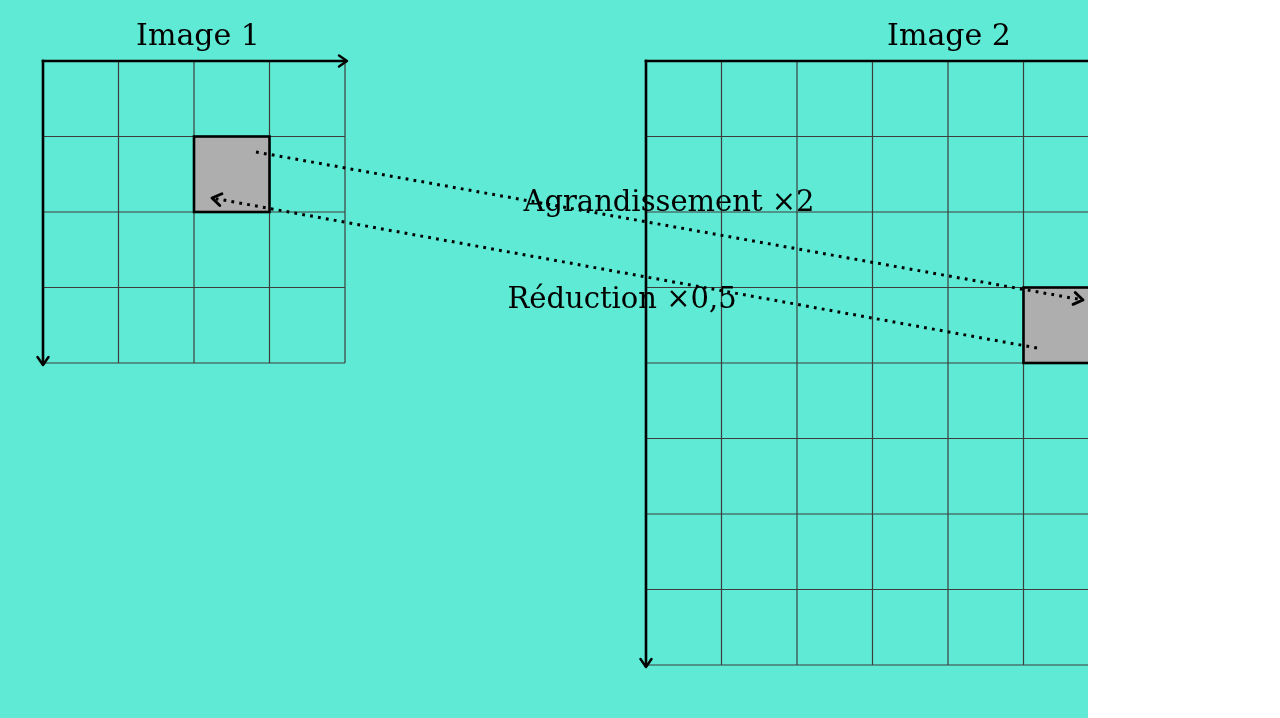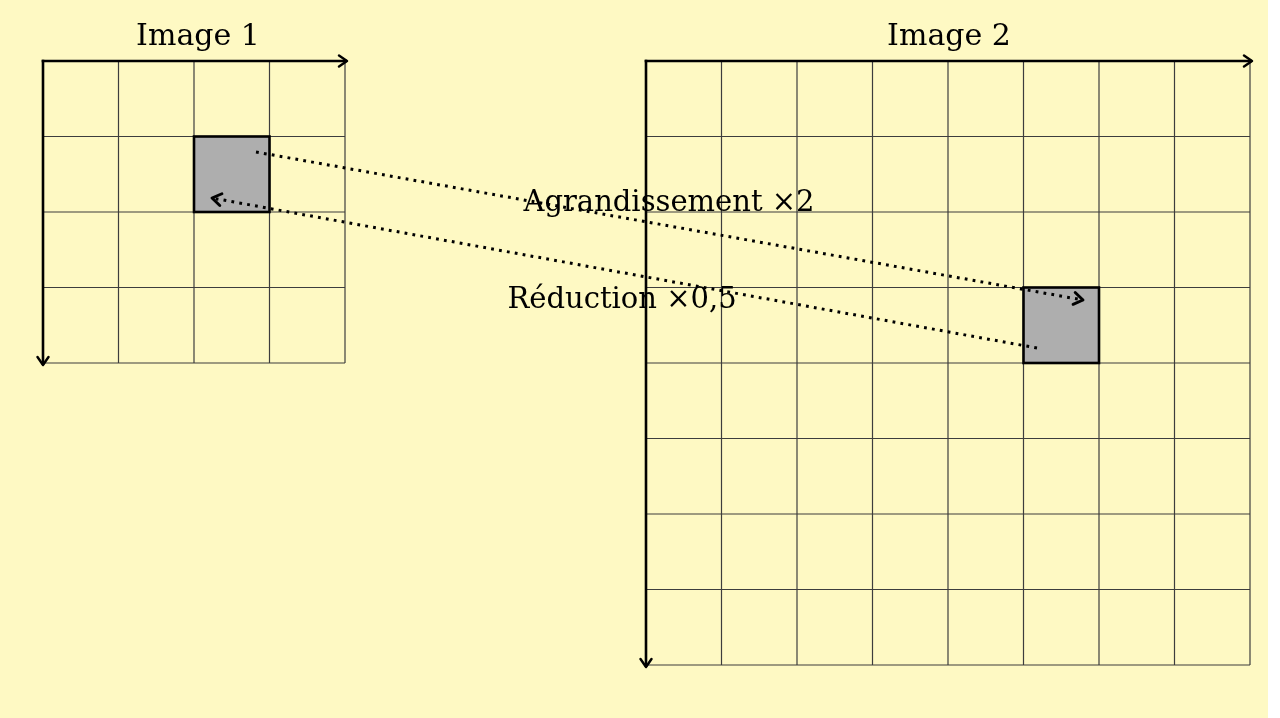--- a/index.html
+++ b/index.html
@@ -2,23 +2,23 @@
 <html><head>
 <meta charset="utf-8">
 <style>
   html, body {
     margin: 0;
     padding: 0;
     background: #ffffff;
   }
   .canvas {
     position: relative;
-    width: 1268px;
+    width: 1088px;
     height: 718px;
-    background: #fef9c3;
+    background: #5eead4;
     overflow: hidden;
     font-family: "DejaVu Serif", serif;
     text-decoration: underline;
   }
   svg.diagram {
     position: absolute;
     left: 0;
     top: 0;
     width: 1280px;
     height: 718px;

